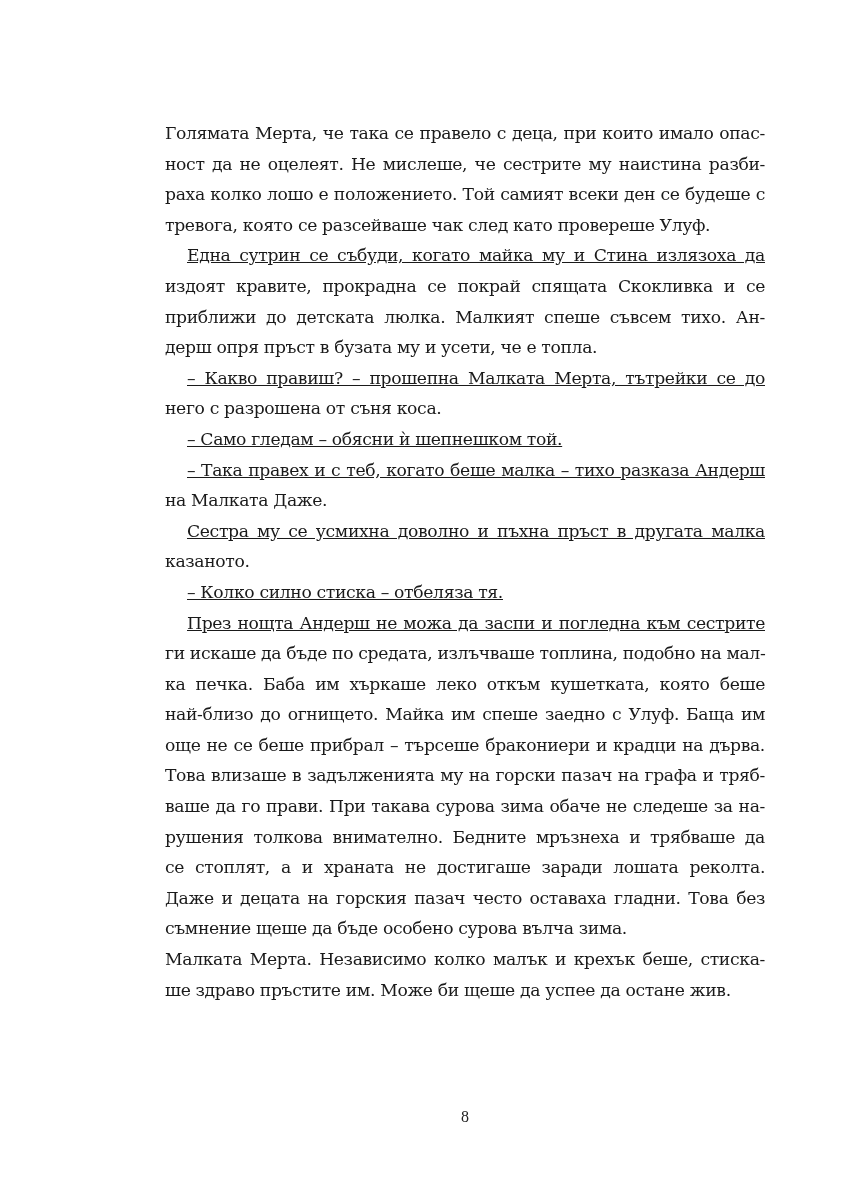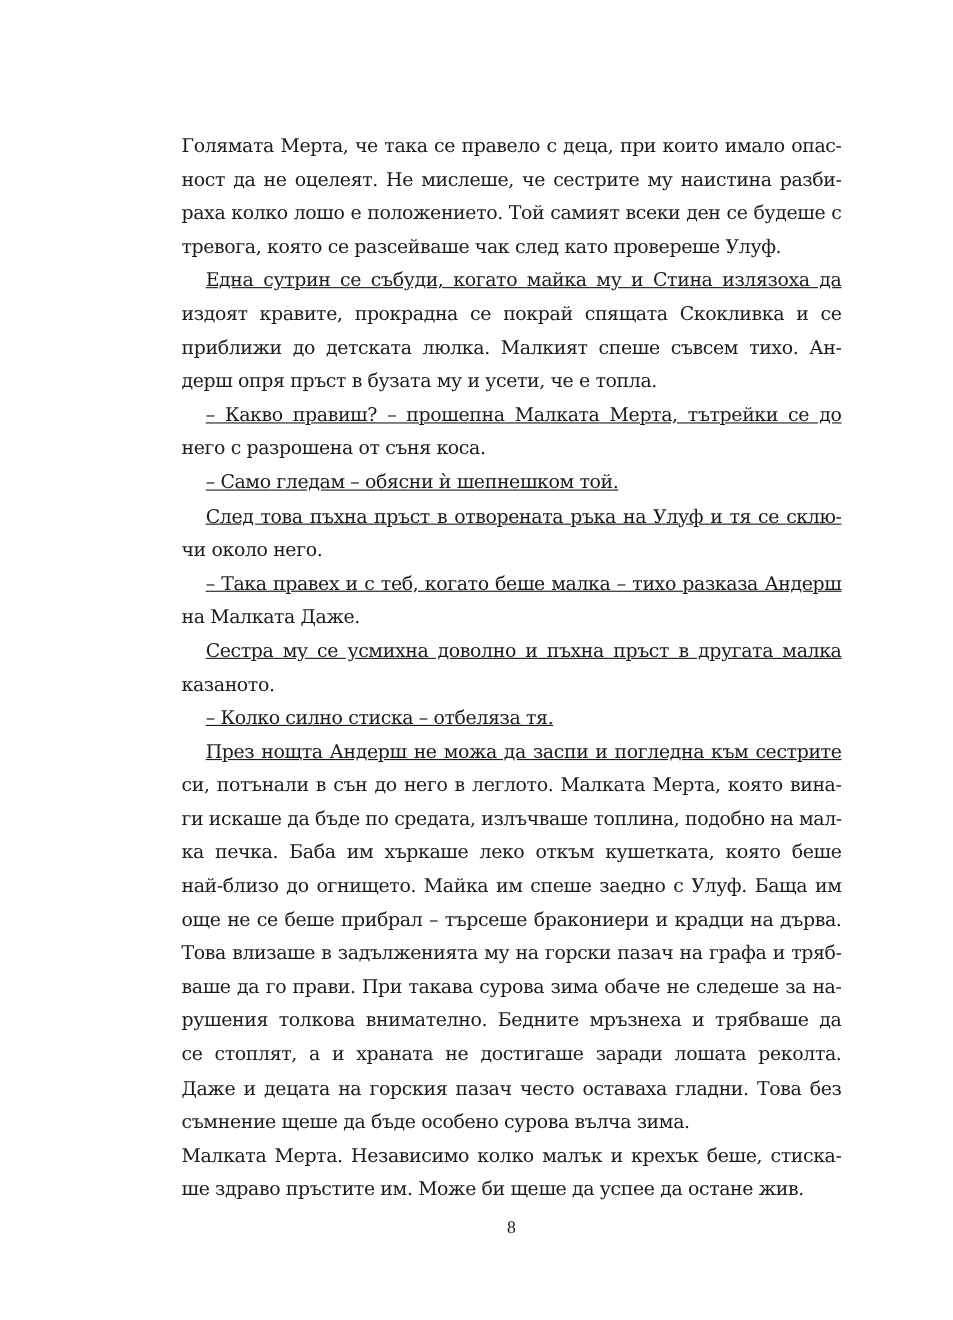--- a/index.html
+++ b/index.html
@@ -80,42 +80,37 @@
 
     <div class="paragraph">
       <span class="line indent">– Какво правиш? – прошепна Малката Мерта, тътрейки се до</span>
       <span class="line last">него с разрошена от съня коса.</span>
     </div>
 
     <div class="paragraph">
       <span class="line indent last">– Само гледам – обясни ѝ шепнешком той.</span>
     </div>
 
-    <div class="paragraph">
-      <span class="line indent">След това пъхна пръст в отворената ръка на Улуф и тя се склю-</span>
-      <span class="line last">чи около него.</span>
-    </div>
 
     <div class="paragraph">
       <span class="line indent">– Така правех и с теб, когато беше малка – тихо разказа Андерш</span>
       <span class="line last">на Малката Даже.</span>
     </div>
 
     <div class="paragraph">
       <span class="line indent">Сестра му се усмихна доволно и пъхна пръст в другата малка</span>
       <span class="line last">казаното.</span>
     </div>
 
     <div class="paragraph">
       <span class="line indent last">– Колко силно стиска – отбеляза тя.</span>
     </div>
 
     <div class="paragraph">
       <span class="line indent">През нощта Андерш не можа да заспи и погледна към сестрите</span>
-      <span class="line">си, потънали в сън до него в леглото. Малката Мерта, която вина-</span>
       <span class="line">ги искаше да бъде по средата, излъчваше топлина, подобно на мал-</span>
       <span class="line">ка печка. Баба им хъркаше леко откъм кушетката, която беше</span>
       <span class="line">най-близо до огнището. Майка им спеше заедно с Улуф. Баща им</span>
       <span class="line">още не се беше прибрал – търсеше бракониери и крадци на дърва.</span>
       <span class="line">Това влизаше в задълженията му на горски пазач на графа и тряб-</span>
       <span class="line">ваше да го прави. При такава сурова зима обаче не следеше за на-</span>
       <span class="line">рушения толкова внимателно. Бедните мръзнеха и трябваше да</span>
       <span class="line">се стоплят, а и храната не достигаше заради лошата реколта.</span>
       <span class="line">Даже и децата на горския пазач често оставаха гладни. Това без</span>
       <span class="line last">съмнение щеше да бъде особено сурова вълча зима.</span>

